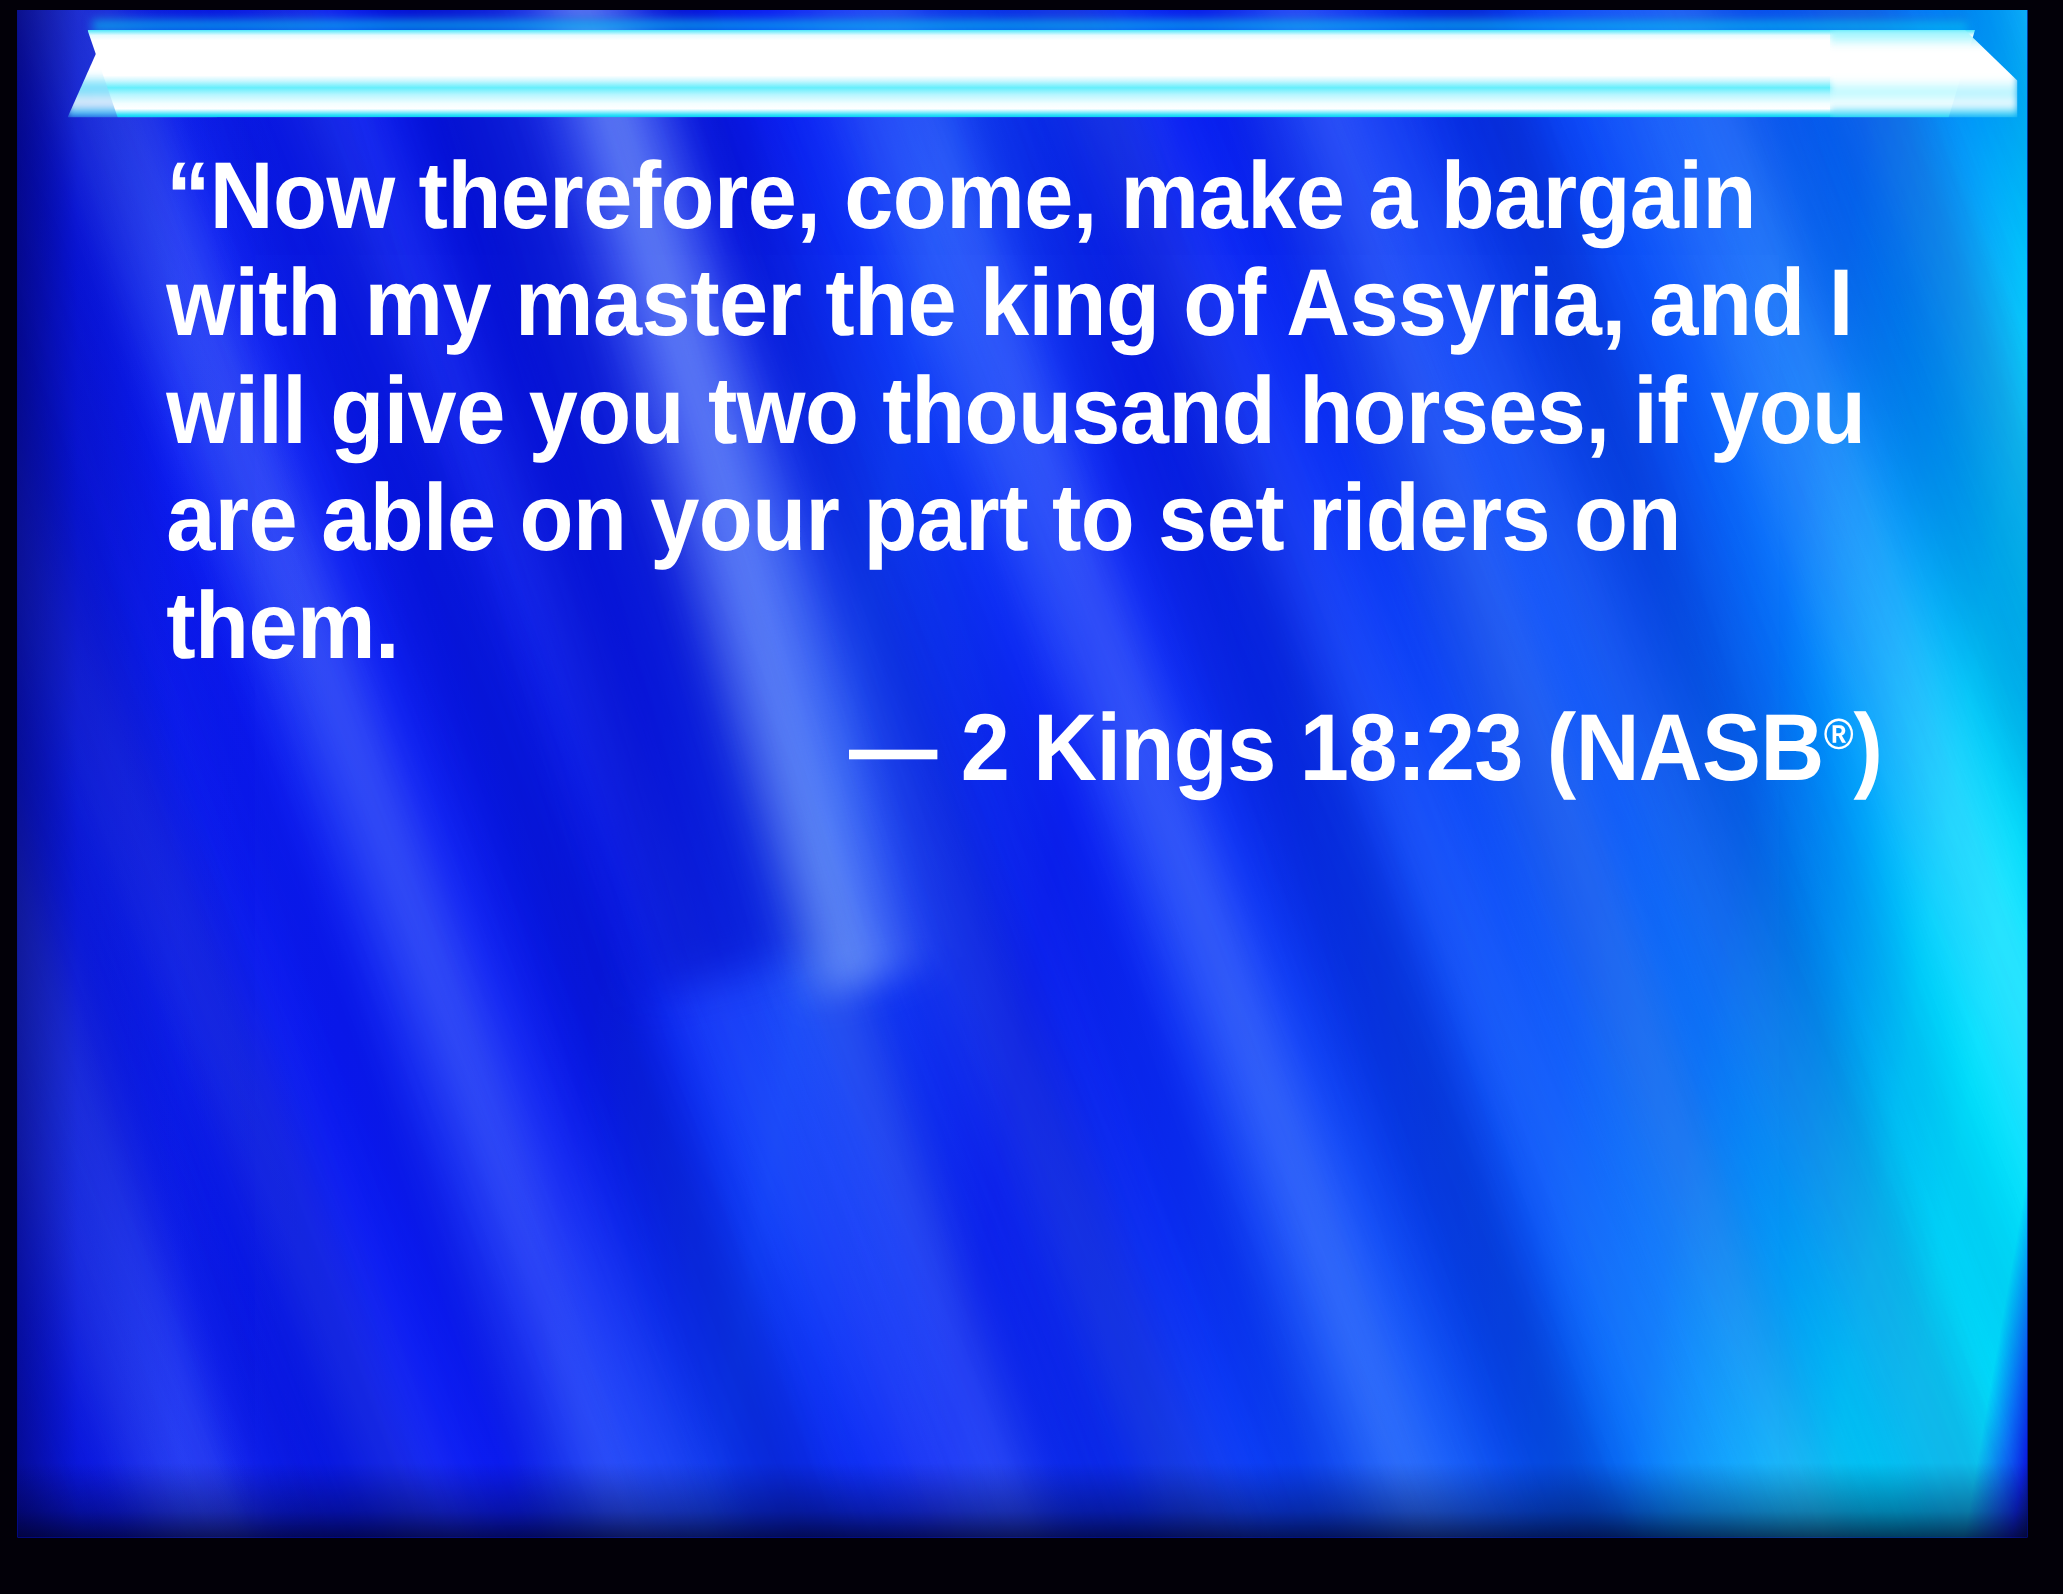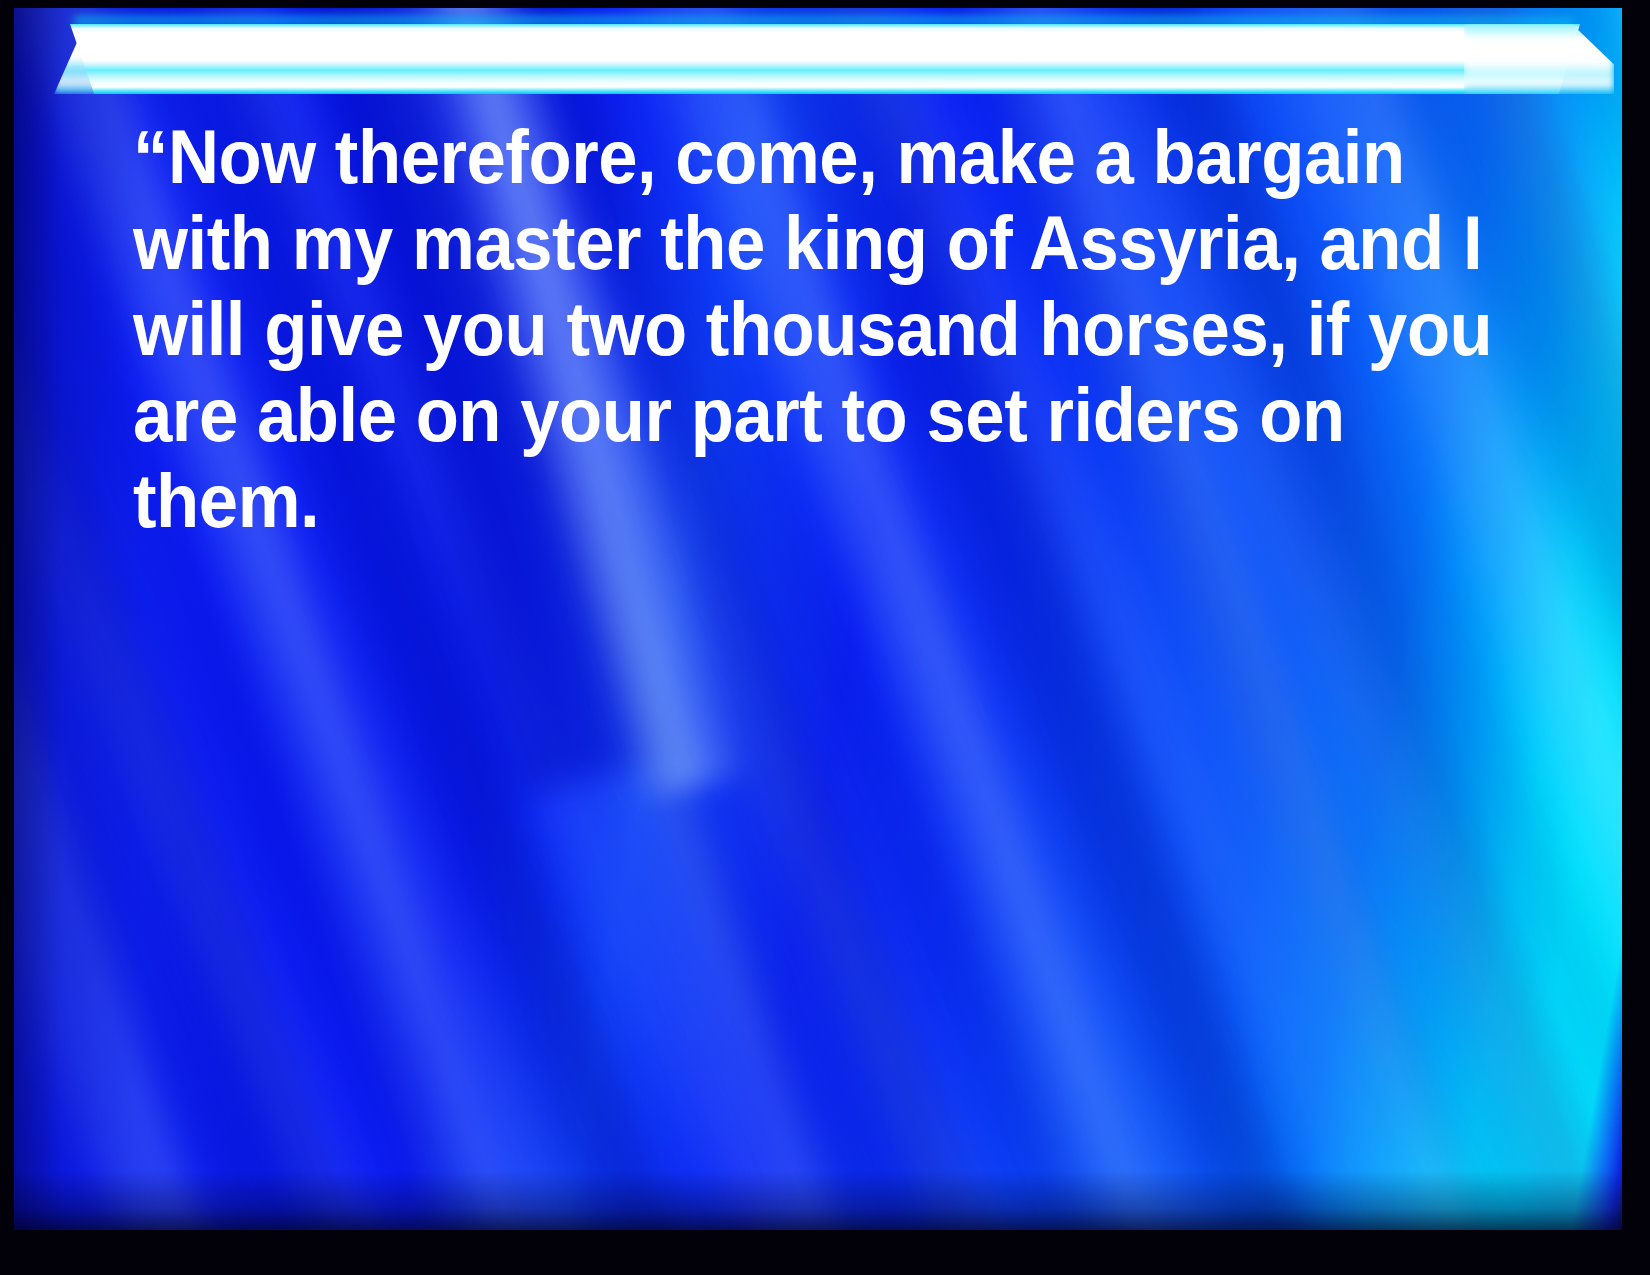--- a/index.html
+++ b/index.html
@@ -289,15 +289,18 @@
     <div id="header-band-right-taper"></div>
 
     <div id="verse-block">
       <div class="verse-line">“Now therefore, come, make a bargain</div>
       <div class="verse-line">with my master the king of Assyria, and I</div>
       <div class="verse-line">will give you two thousand horses, if you</div>
       <div class="verse-line">are able on your part to set riders on</div>
       <div class="verse-line">them.</div>
     </div>
 
+    <div id="citation-row">
+      <div id="citation"><span>— 2 Kings 18:23 (NASB</span><span class="reg">®</span><span>)</span></div>
+    </div>
   </div>
 
 </div>
 
 </body></html>

